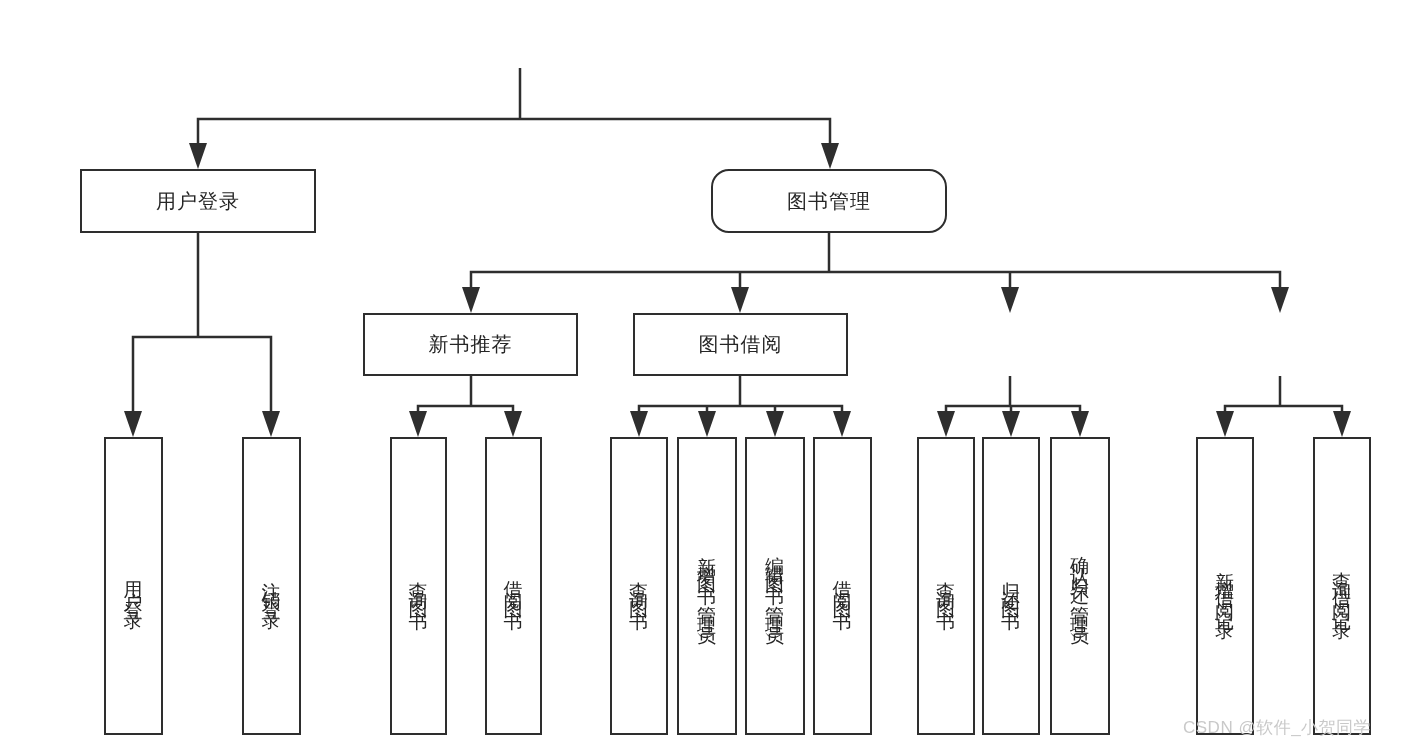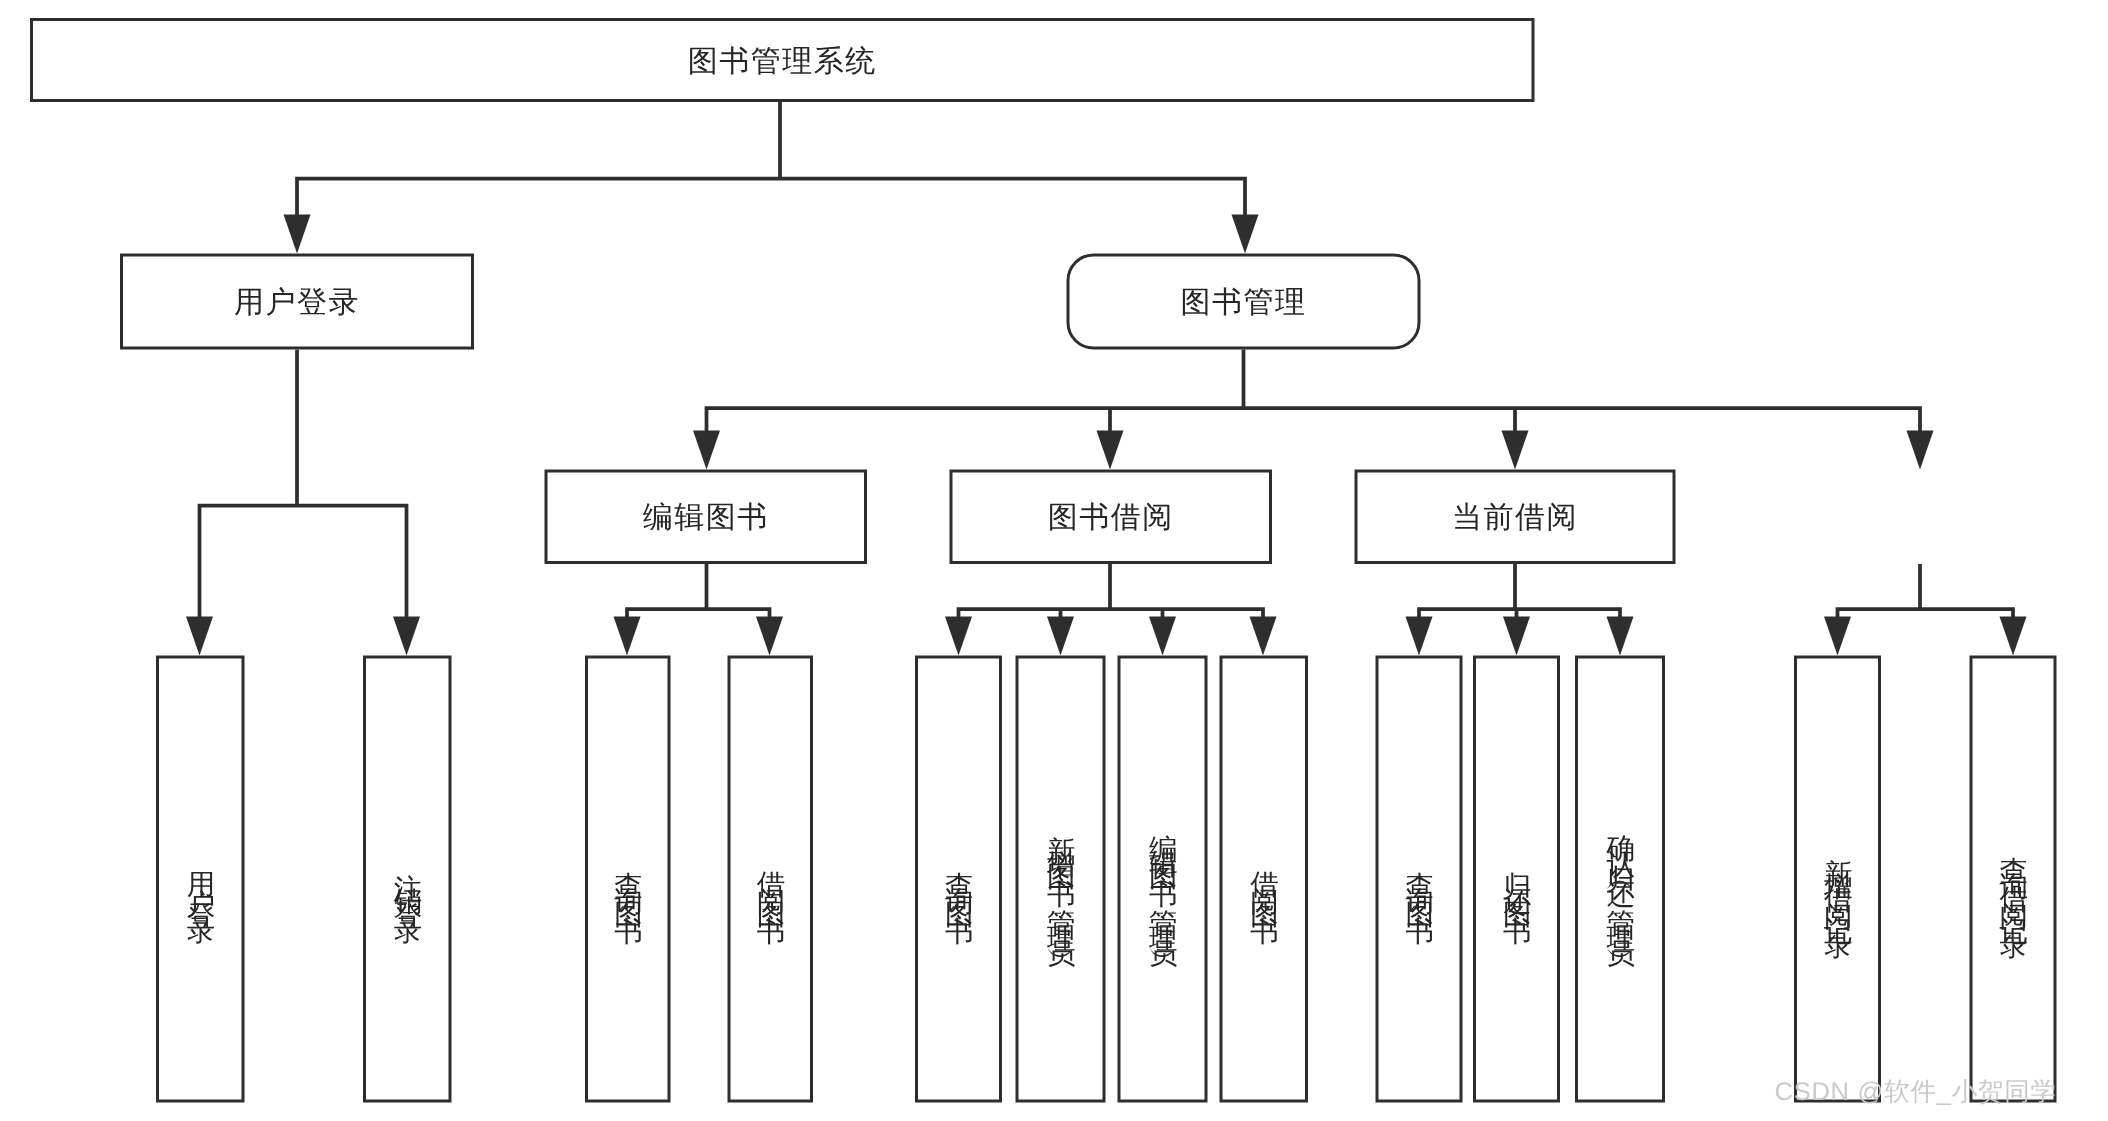--- a/index.html
+++ b/index.html
@@ -110,39 +110,33 @@
       <polygon points="1071,411 1089,411 1080,437"></polygon>
     </g>
 
     <g>
       <path d="M1280 376 V407.25 M1223.75 406 H1343.25 M1225 406 V414 M1342 406 V414"></path>
       <polygon points="1216,411 1234,411 1225,437"></polygon>
       <polygon points="1333,411 1351,411 1342,437"></polygon>
     </g>
   </svg>
 
-  <div class="node" style="left:20px; top:12px; width:1003px; height:56px;">
-    <span class="h-label">图书管理系统</span>
-  </div>
 
   <div class="node" style="left:80px; top:169px; width:236px; height:64px;">
     <span class="h-label">用户登录</span>
   </div>
   <div class="node" style="left:711px; top:169px; width:236px; height:64px;border-radius:18px;">
     <span class="h-label">图书管理</span>
   </div>
 
   <div class="node" style="left:363px; top:313px; width:215px; height:63px;">
-    <span class="h-label">编辑图书</span>
+    <span class="h-label">新书推荐</span>
   </div>
   <div class="node" style="left:633px; top:313px; width:215px; height:63px;">
     <span class="h-label">图书借阅</span>
-  </div>
-  <div class="node" style="left:903px; top:313px; width:214px; height:63px;">
-    <span class="h-label">当前借阅</span>
   </div>
 
   <div class="node" style="left:104px; top:437px; width:59px; height:298px;">
     <span class="v-label">用户登录</span>
   </div>
   <div class="node" style="left:242px; top:437px; width:59px; height:298px;">
     <span class="v-label">注销登录</span>
   </div>
 
   <div class="node" style="left:390px; top:437px; width:57px; height:298px;">

